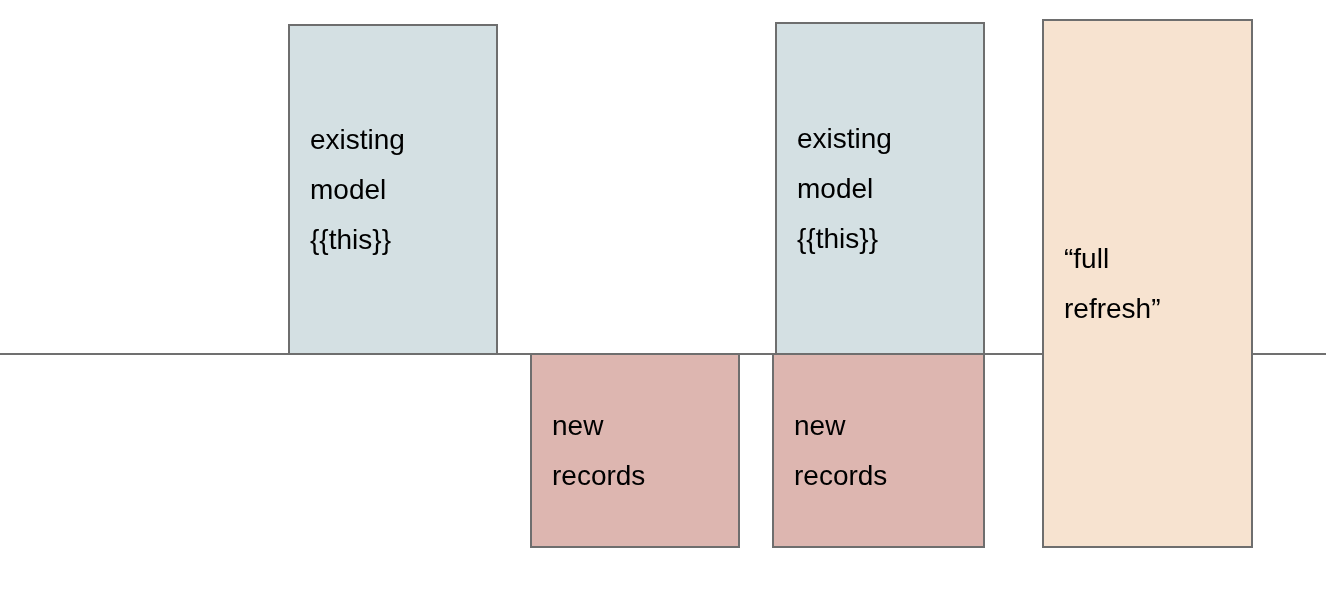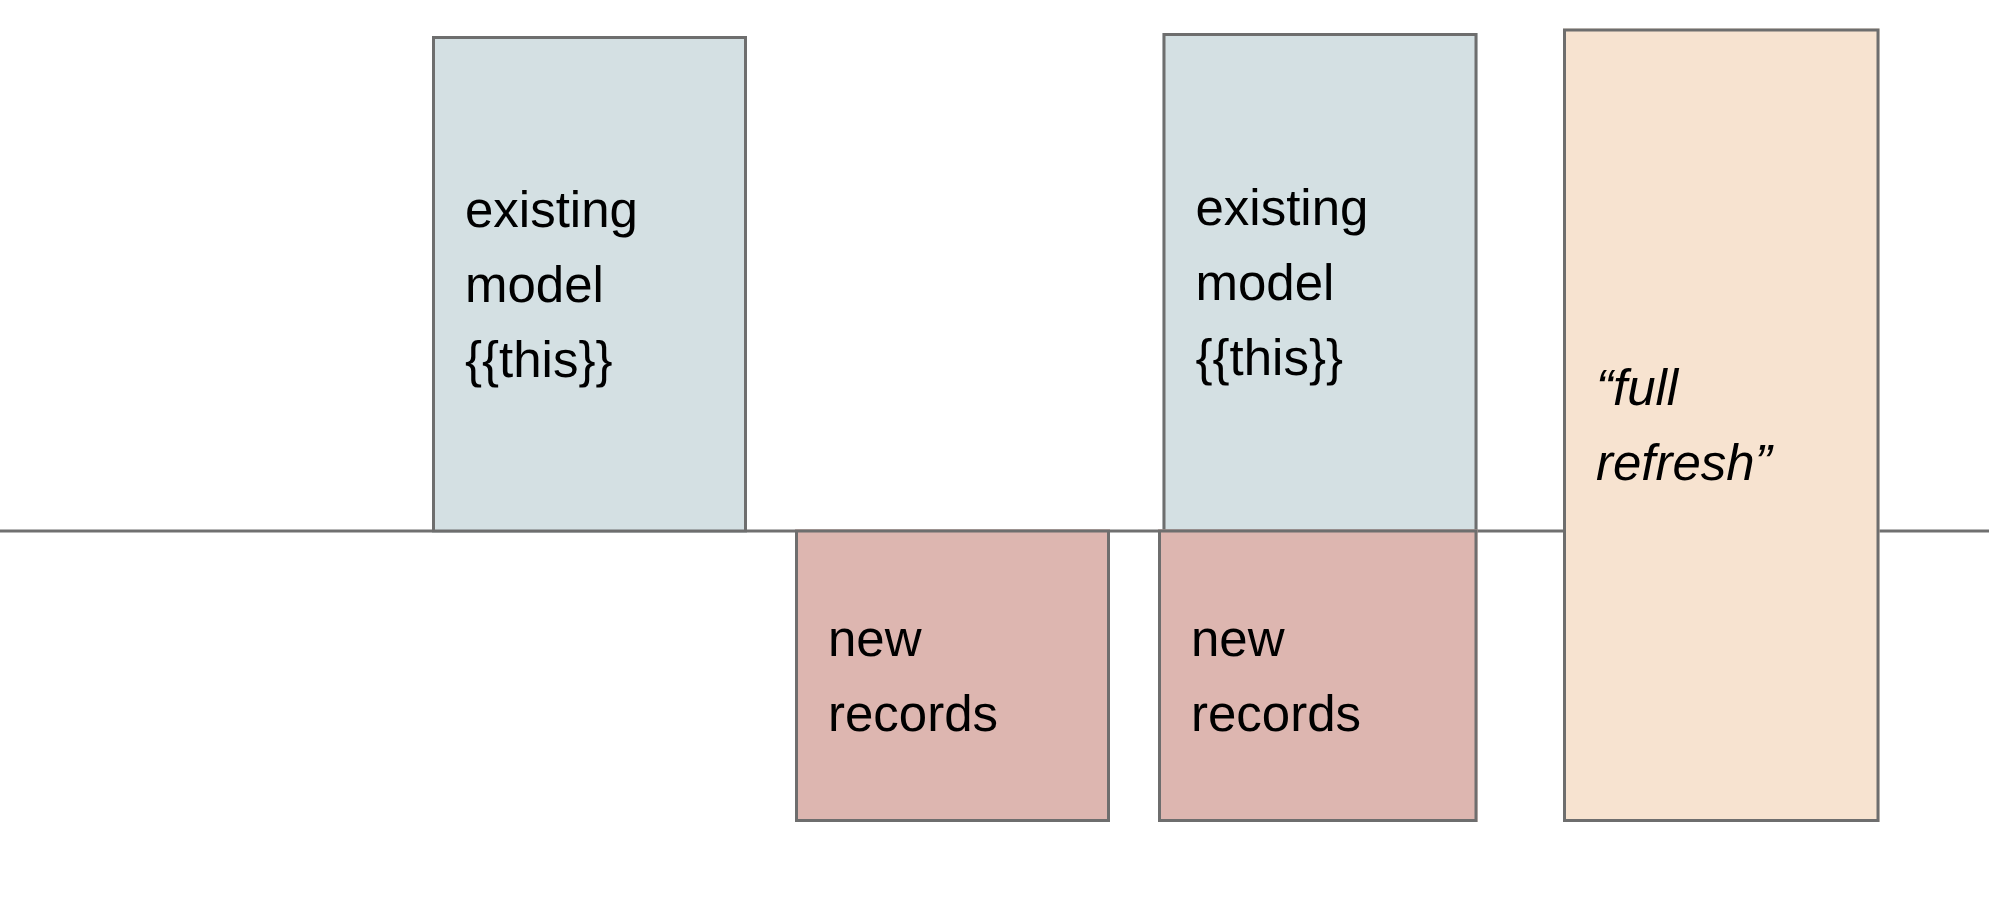--- a/index.html
+++ b/index.html
@@ -29,21 +29,21 @@
     position: absolute;
     box-sizing: border-box;
     border: 2px solid #6e6e6e;
     z-index: 2;
     display: flex;
     flex-direction: column;
     justify-content: center;
     align-items: flex-start;
   }
   .node-label {
-    font-size: 34px;
+    font-size: 28px;
     line-height: 50px;
     color: #000000;
     padding: 0 20px;
     white-space: pre-line;
     text-align: left;
     letter-spacing: 0px;
   }
 </style>
 </head>
 <body>
@@ -68,18 +68,18 @@
     <div class="node-label">existing
 model
 {{this}}</div>
   </div>
 
   <div class="node-box" style="left: 772px; top: 353px; width: 213px; height: 195px; background: rgb(221, 182, 176); border-color: rgb(110, 110, 110);">
     <div class="node-label">new
 records</div>
   </div>
 
-  <div class="node-box" style="left: 1042px; top: 19px; width: 211px; height: 529px; background: rgb(247, 227, 208); border-color: rgb(110, 110, 110); z-index: 3; font-style: italic;">
+  <div class="node-box" style="left: 1042px; top: 19px; width: 211px; height: 529px; background: rgb(247, 227, 208); border-color: rgb(110, 110, 110); z-index: 3;">
     <div class="node-label">“full
 refresh”</div>
   </div>
 
 </div>
 
 </body></html>

